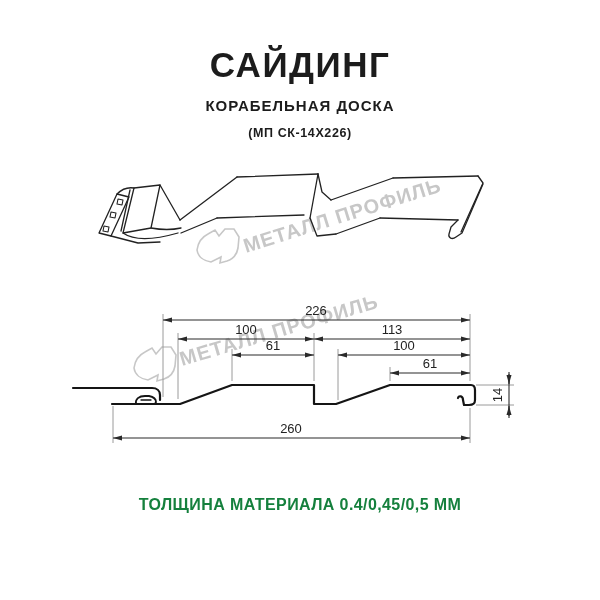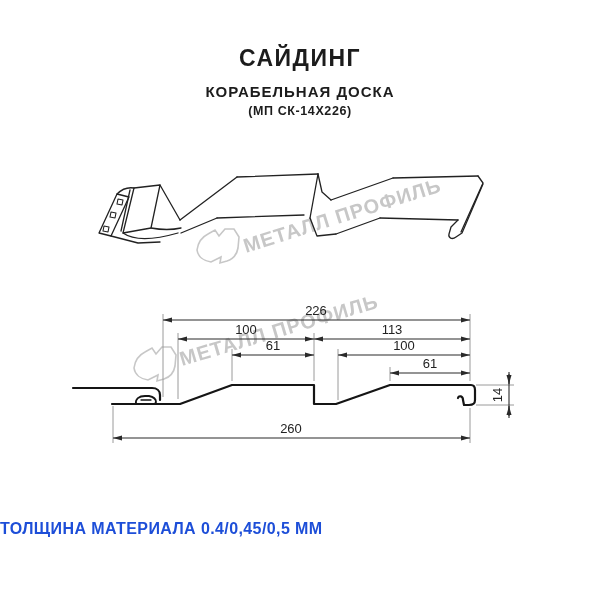--- a/index.html
+++ b/index.html
@@ -1,23 +1,23 @@
 <!DOCTYPE html>
 <html><head>
 <meta charset="utf-8">
 <style>
   html,body{margin:0;padding:0;background:#ffffff;}
   .page{position:relative;width:600px;height:600px;background:#fff;overflow:hidden;
         font-family:"Liberation Sans", sans-serif;}
   .hdr{position:absolute;left:0;top:46px;width:600px;text-align:center;color:#1c1c1c;}
-  .hdr .title{font-size:23px;font-weight:800;letter-spacing:1.5px;line-height:1.1;}
+  .hdr .title{font-size:35px;font-weight:800;letter-spacing:1.5px;line-height:1.1;}
   .hdr .subtitle{margin-top:12px;font-size:15px;font-weight:700;letter-spacing:1px;}
-  .hdr .code{margin-top:4px;font-size:12.5px;font-weight:700;letter-spacing:0.6px;}
-  .ftr{position:absolute;left:0;top:520px;width:600px;text-align:left;
-       font-size:16px;font-weight:700;letter-spacing:0.4px;color:#1d4ed8;}
+  .hdr .code{margin-top:12px;font-size:12.5px;font-weight:700;letter-spacing:0.6px;}
+  .ftr{position:absolute;left:0;top:496px;width:600px;text-align:center;
+       font-size:16px;font-weight:700;letter-spacing:0.4px;color:#15803d;}
   svg{position:absolute;left:0;top:0;}
   svg text{font-family:"Liberation Sans", sans-serif;}
   .dimtxt{font-size:13px;fill:#222222;}
   .wmtxt{font-size:20px;font-weight:700;fill:#c7c7c7;letter-spacing:1px;}
 </style>
 </head>
 <body>
 
 <div class="page">
 

